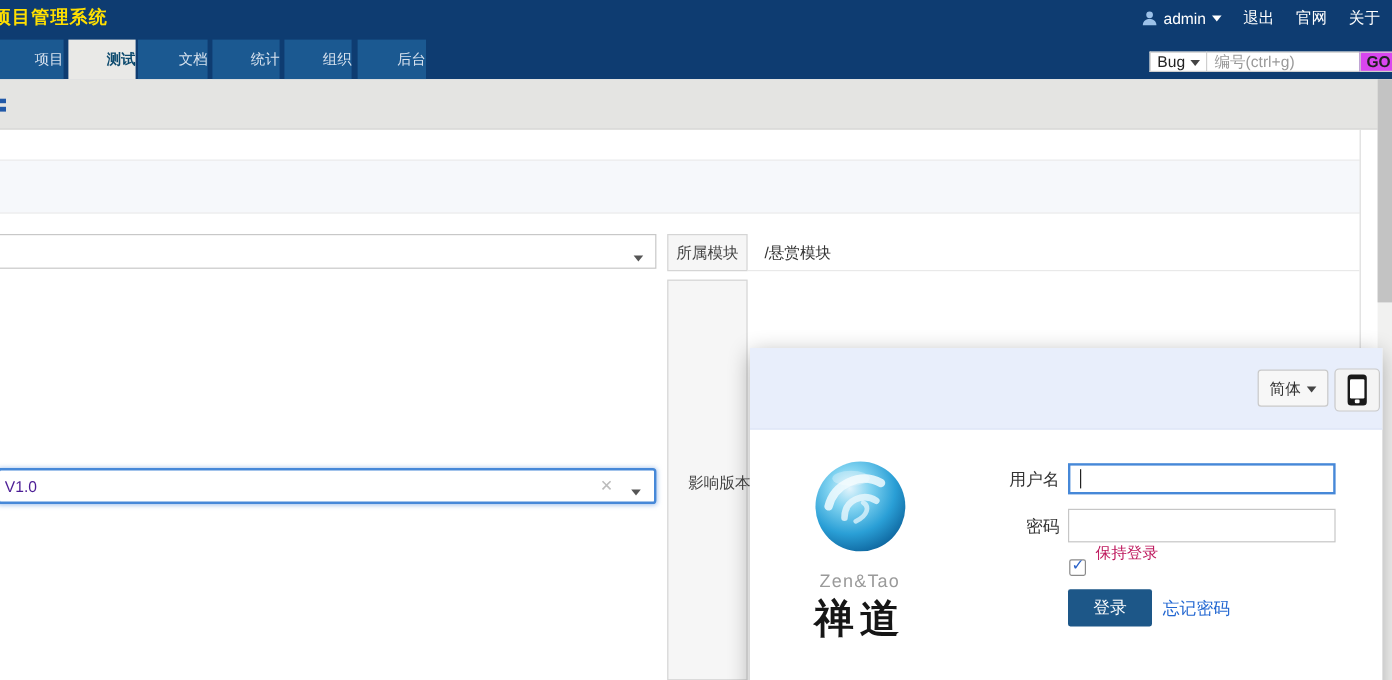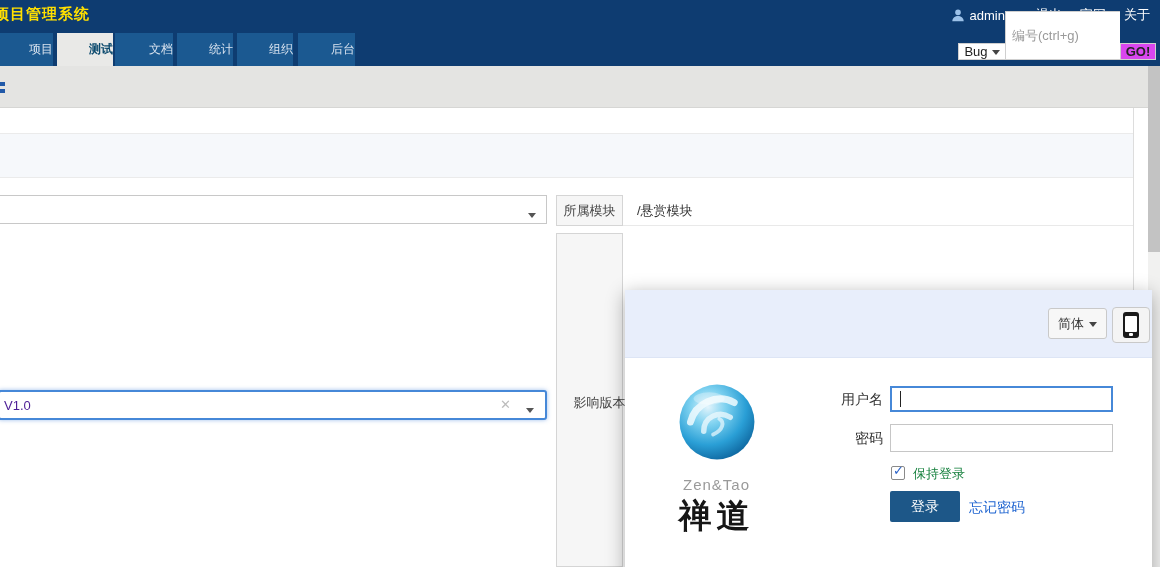--- a/index.html
+++ b/index.html
@@ -15,21 +15,21 @@
   .car { display:inline-block; width:0; height:0; border:4px solid transparent; border-top:5px solid #fff; margin-top:5px; }
   .car.dark { border-top-color:#444; }
   .car.gray { border-top-color:#555; }
 
   
   .tabrow { position:absolute; left:0; top:30px; width:1160px; height:36px; background:#0e3c71; }
   .tab { position:absolute; top:3px; height:33px; line-height:33px; text-align:right; font-size:12px; color:#d9e3ef; background:#1b5991; cursor:pointer; white-space:nowrap; }
   .tab.active { background:#e9e9e7; color:#0c4a6e; font-weight:bold; }
   .searchbar { position:absolute; left:958px; top:3px; height:27px; display:flex; font-size:13px;align-items:flex-end; }
   .sb-type { width:47px; background:#fff; border:1px solid #cfcfcf; border-right:none; display:flex; align-items:center; justify-content:center; gap:4px; color:#222; cursor:pointer; }
-  .sb-input { width:115px; border:1px solid #cfcfcf; border-right:none; padding:16px 6px; font-size:13px; color:#404040; outline:none; font-family:inherit; }
+  .sb-input { width:128px; border:1px solid #cfcfcf; border-right:none; padding:0 6px; font-size:13px; color:#404040; outline:none; font-family:inherit; }
   .sb-input::placeholder { color:#9a9a9a; }
   .sb-go { width:36px; background:#d946ef; border:1px solid #cfcfcf; font-size:13px; color:#222; cursor:pointer; font-family:inherit;font-weight:bold; }
 
   
   .menubar { position:absolute; left:0; top:66px; width:1160px; height:42px; background:#e4e4e2; border-bottom:1px solid #d6d6d4; }
   .menu-frag { position:absolute; left:0; top:16px; width:5px; height:13px; overflow:hidden; }
   .menu-frag i { display:block; width:12px; height:4px; background:#2159a8; margin-bottom:3px; }
   .subpanel { position:absolute; left:0; top:133px; width:1133px; height:45px; background:#f6f8fb; border-top:1px solid #ebebeb; border-bottom:1px solid #ebebeb; }
   .vline { position:absolute; left:1133px; top:108px; height:459px; width:0; border-left:1px solid #ddd; }
 
@@ -66,21 +66,21 @@
   .logo-cn { margin-top:1px; font-size:33px; font-weight:bold; color:#161616; letter-spacing:5px; font-family:"Liberation Serif","DejaVu Serif",serif; }
 
   .f-label { position:absolute; width:108px; text-align:right; font-size:14px; color:#333; }
   .lbl-user { left:150px; top:101px; }
   .lbl-pass { left:150px; top:140px; }
   .in-user { position:absolute; left:265px; top:96px; width:223px; height:26px; border:2px solid #4688d8; background:#fff; outline:none; font-size:13px; padding:0 6px; font-family:inherit; }
   .text-caret { position:absolute; left:275px; top:101px; width:1px; height:16px; background:#222; }
   .in-pass { position:absolute; left:265px; top:134px; width:223px; height:28px; border:1px solid #c6c6c6; background:#fff; outline:none; font-size:13px; padding:0 6px; font-family:inherit; }
   .checkbox { position:absolute; left:266px; top:176px; width:14px; height:14px; background:#fff; border:1px solid #8a8a8a; border-radius:2px; cursor:pointer; }
   .checkbox .tick { position:absolute; left:1px; top:-4px; color:#2a62c8; font-size:13px; font-weight:bold; }
-  .keep-label { position:absolute; left:288px; top:175px; font-size:13px; color:#15803d; }
+  .keep-label { position:absolute; left:288px; top:162px; font-size:13px; color:#be185d; }
   .login-btn { position:absolute; left:265px; top:201px; width:70px; height:31px; background:#1d5788; color:#fff; border:none; border-radius:2px; font-size:14px; cursor:pointer; font-family:inherit; }
   .forgot-link { position:absolute; left:344px; top:209px; font-size:14px; color:#2166d1; text-decoration:none; cursor:pointer; }
 </style>
 </head>
 <body>
 
 <div class="screen">
 
   <div class="topbar">
     <div class="app-title">项目管理系统</div>

